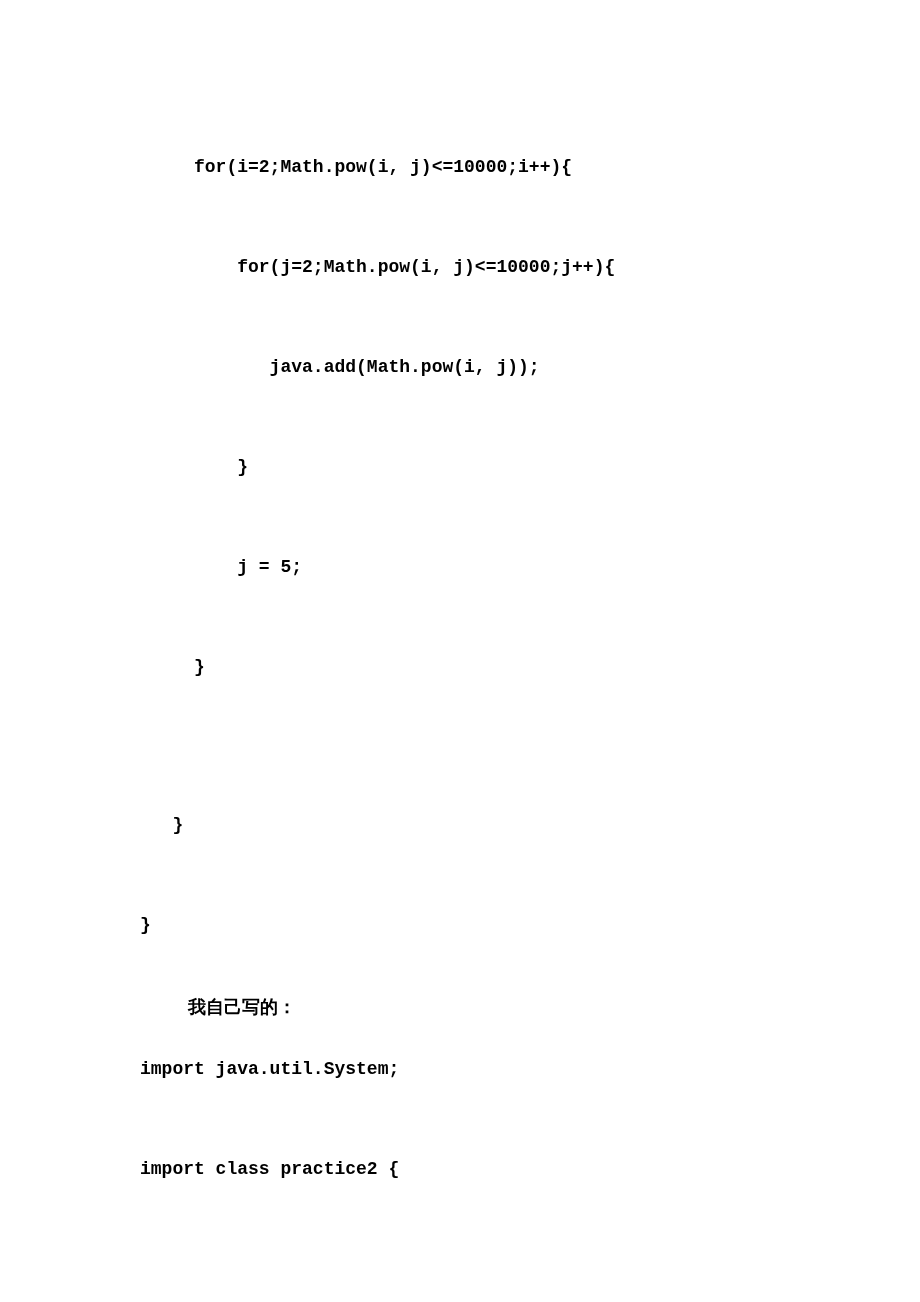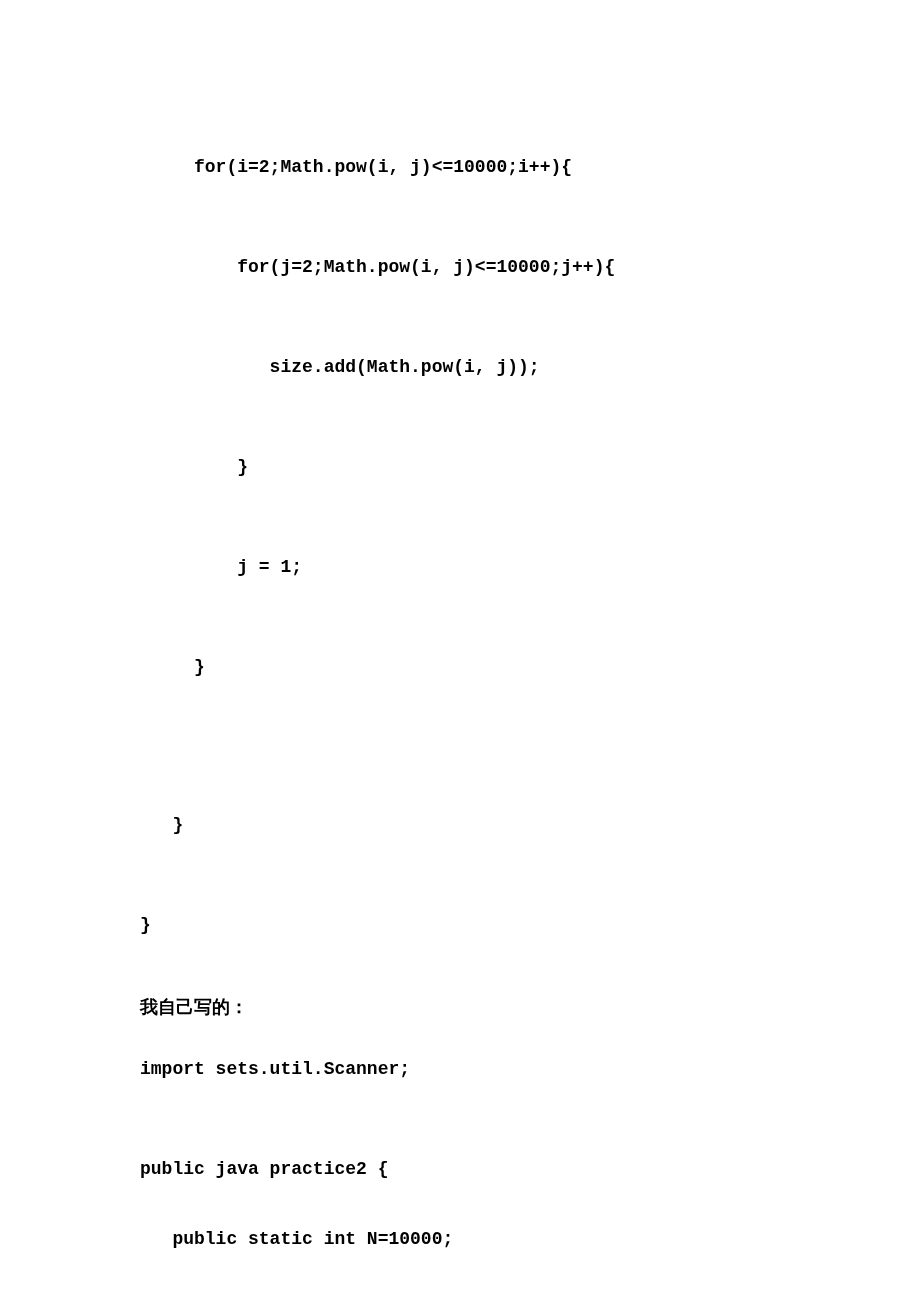--- a/index.html
+++ b/index.html
@@ -26,57 +26,57 @@
       margin-top: 20px;
     }
     .gap-large {
       height: 40px;
     }
     .gap-small {
       height: 10px;
     }
     .chinese {
       font-family: "SimSun", "Songti SC", serif;
+      margin-left: 48px;
     }
     .line {
       min-height: 24px;
     }
   </style>
 </head>
 <body>
 
 <div class="code-block-1">
 <div class="line">     for(i=2;Math.pow(i, j)&lt;=10000;i++){</div>
 <div class="gap-large"></div>
 <div class="line">         for(j=2;Math.pow(i, j)&lt;=10000;j++){</div>
 <div class="gap-large"></div>
-<div class="line">            size.add(Math.pow(i, j));</div>
+<div class="line">            java.add(Math.pow(i, j));</div>
 <div class="gap-large"></div>
 <div class="line">         }</div>
 <div class="gap-large"></div>
-<div class="line">         j = 1;</div>
+<div class="line">         j = 5;</div>
 <div class="gap-large"></div>
 <div class="line">     }</div>
 <div class="gap-large"></div>
 <div class="gap-large"></div>
 <div class="line">   }</div>
 <div class="gap-large"></div>
 <div class="line">}</div>
 </div>
 
 <div class="gap-large"></div>
 
 <div class="line chinese">我自己写的：</div>
 
 <div class="code-block-2">
-<div class="line">import sets.util.Scanner;</div>
+<div class="line">import java.util.System;</div>
 <div class="gap-large"></div>
-<div class="line">public java practice2 {</div>
+<div class="line">import class practice2 {</div>
 <div class="gap-small"></div>
-<div class="line">   public static int N=10000;</div>
 
 
 
 
 
 
 
 
 
 

